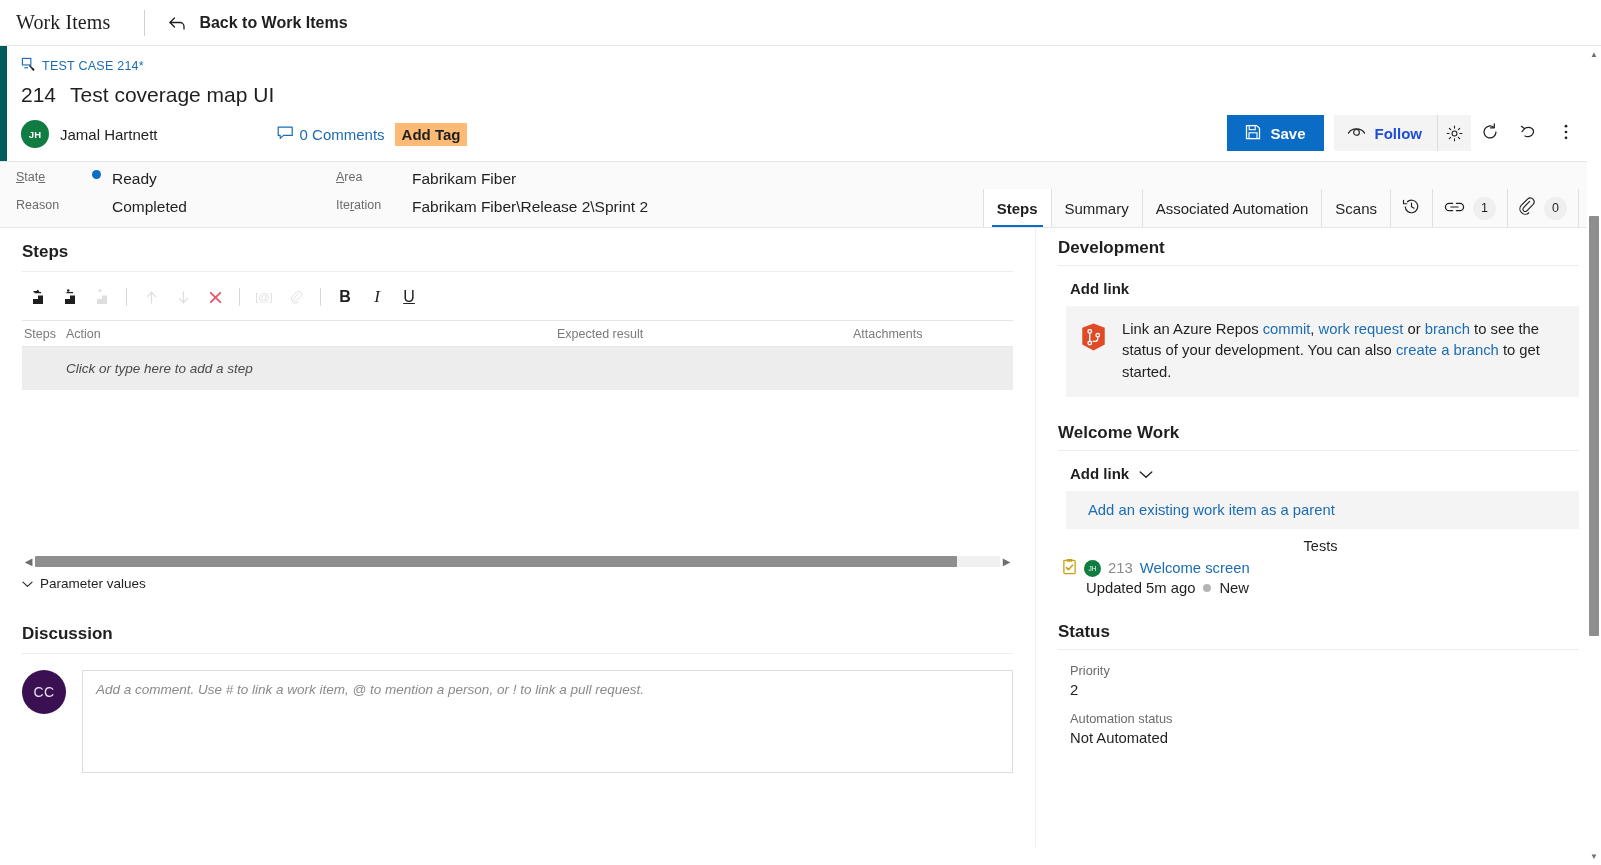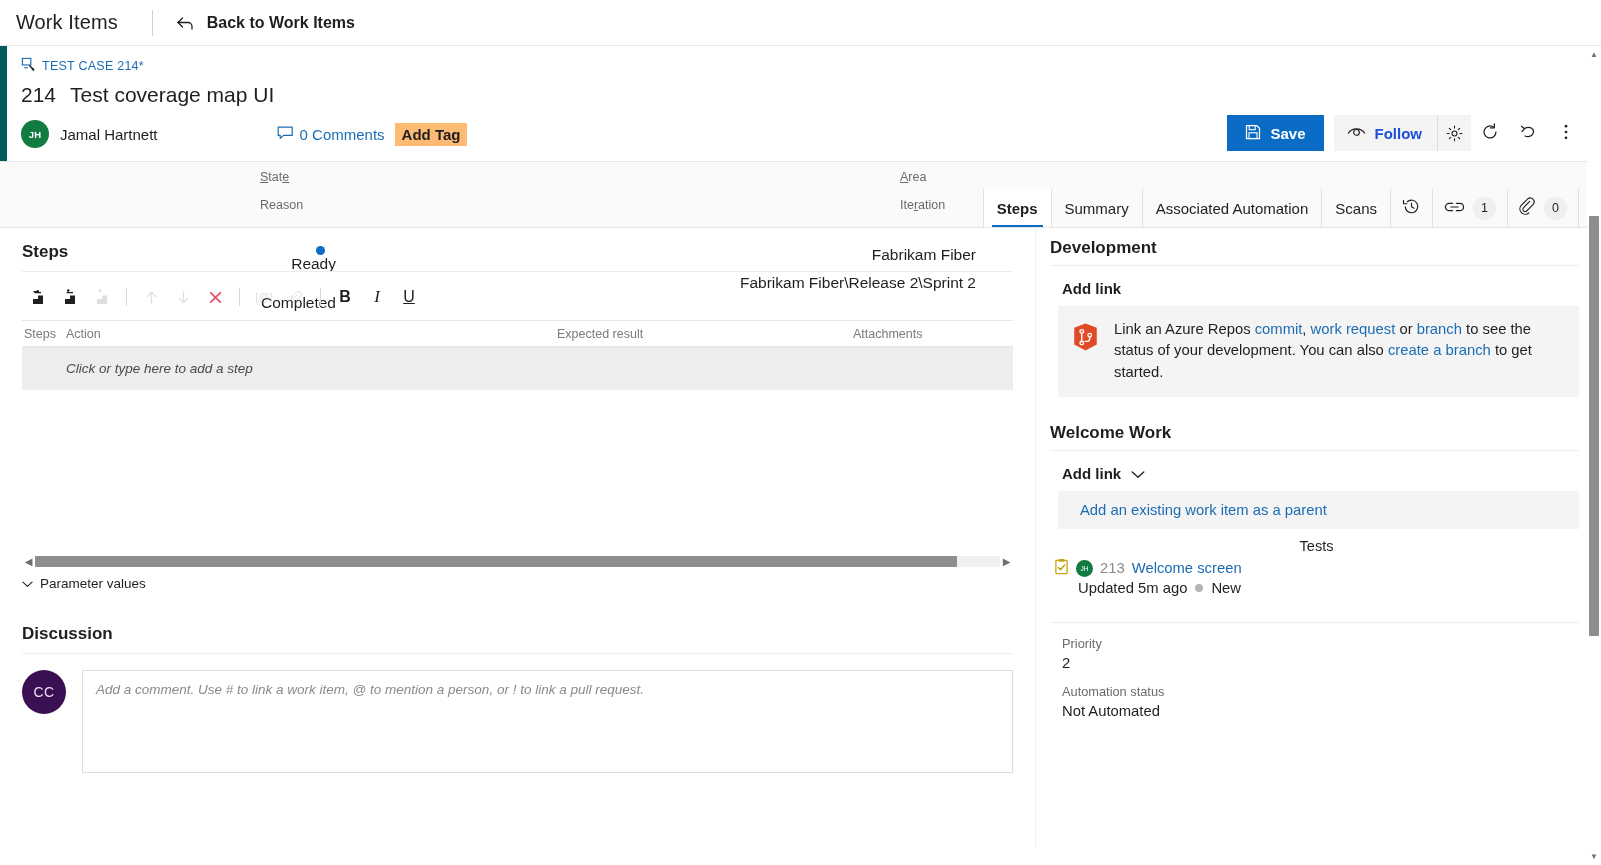--- a/index.html
+++ b/index.html
@@ -20,20 +20,21 @@
     align-items: center;
     border-bottom: 1px solid #e6e6e6;
     background: #ffffff;
     padding-left: 16px;
   }
   .topbar-title {
     font-size: 20px;
     font-weight: 400;
     color: #1f1f1f;
     letter-spacing: .1px;
+    font-family: Liberation Serif, serif;
   }
   .topbar-sep {
     width: 1px; height: 26px; background: #d0d0d0;
     margin: 0 22px 0 34px;
   }
   .back-link {
     display: flex; align-items: center; gap: 12px;
     font-size: 16px; font-weight: 600; color: #1f1f1f;
     cursor: pointer;
   }
@@ -134,21 +135,21 @@
     background: #fafafa;
     border-bottom: 1px solid #e6e6e6;
     padding: 8px 0 6px 16px;
     display: flex;
     position: relative;
     height: 66px;
   }
   .field-col { display: flex; flex-direction: column; gap: 7px; }
   .field-col.c1 { width: 320px; }
   .field-col.c2 { width: 640px; }
-  .field-row { display: flex; align-items: flex-end; height: 21px; flex-direction: column; }
+  .field-row { display: flex; align-items: flex-start; height: 21px; }
   .field-label {
     font-size: 12.5px; color: #6b6b6b; width: 76px; flex: 0 0 76px;
   }
   .field-label u { text-decoration: underline; }
   .field-value { font-size: 15.5px; color: #1f1f1f; }
   .state-dot {
     width: 9px; height: 9px; border-radius: 50%;
     background: #0a6cc4; margin-right: 11px; flex: 0 0 9px;
   }
   .state-spacer { width: 20px; flex: 0 0 20px; }
@@ -188,21 +189,21 @@
     height: 619px;
   }
   .left-pane {
     width: 1035px; flex: 0 0 1035px;
     padding: 14px 22px 0 22px;
     overflow: hidden;
     position: relative;
   }
   .right-pane {
     flex: 1 1 auto;
-    padding: 10px 22px 0 8px;
+    padding: 10px 22px 0 16px;
     border-left: 1px solid #f0f0f0;
     overflow: hidden;
     position: relative;
   }
 
   .section-title {
     font-size: 17px; font-weight: 700; color: #1f1f1f;
     margin: 0 0 9px 0;
   }
   .hr { height: 1px; background: #ededed; width: 100%; }
@@ -703,20 +704,21 @@
         </div>
         <div class="rel-item-line2">
           <span>Updated 5m ago</span>
           <span class="rel-dot"></span>
           <span>New</span>
         </div>
       </div>
     </div>
 
     <div class="rp-section" style="margin-top:26px;">
+      <div class="rp-title">Status</div>
       <div class="rp-hr"></div>
       <div class="status-field">
         <div class="status-label">Priority</div>
         <div class="status-value">2</div>
       </div>
       <div class="status-field">
         <div class="status-label">Automation status</div>
         <div class="status-value">Not Automated</div>
       </div>
     </div>

